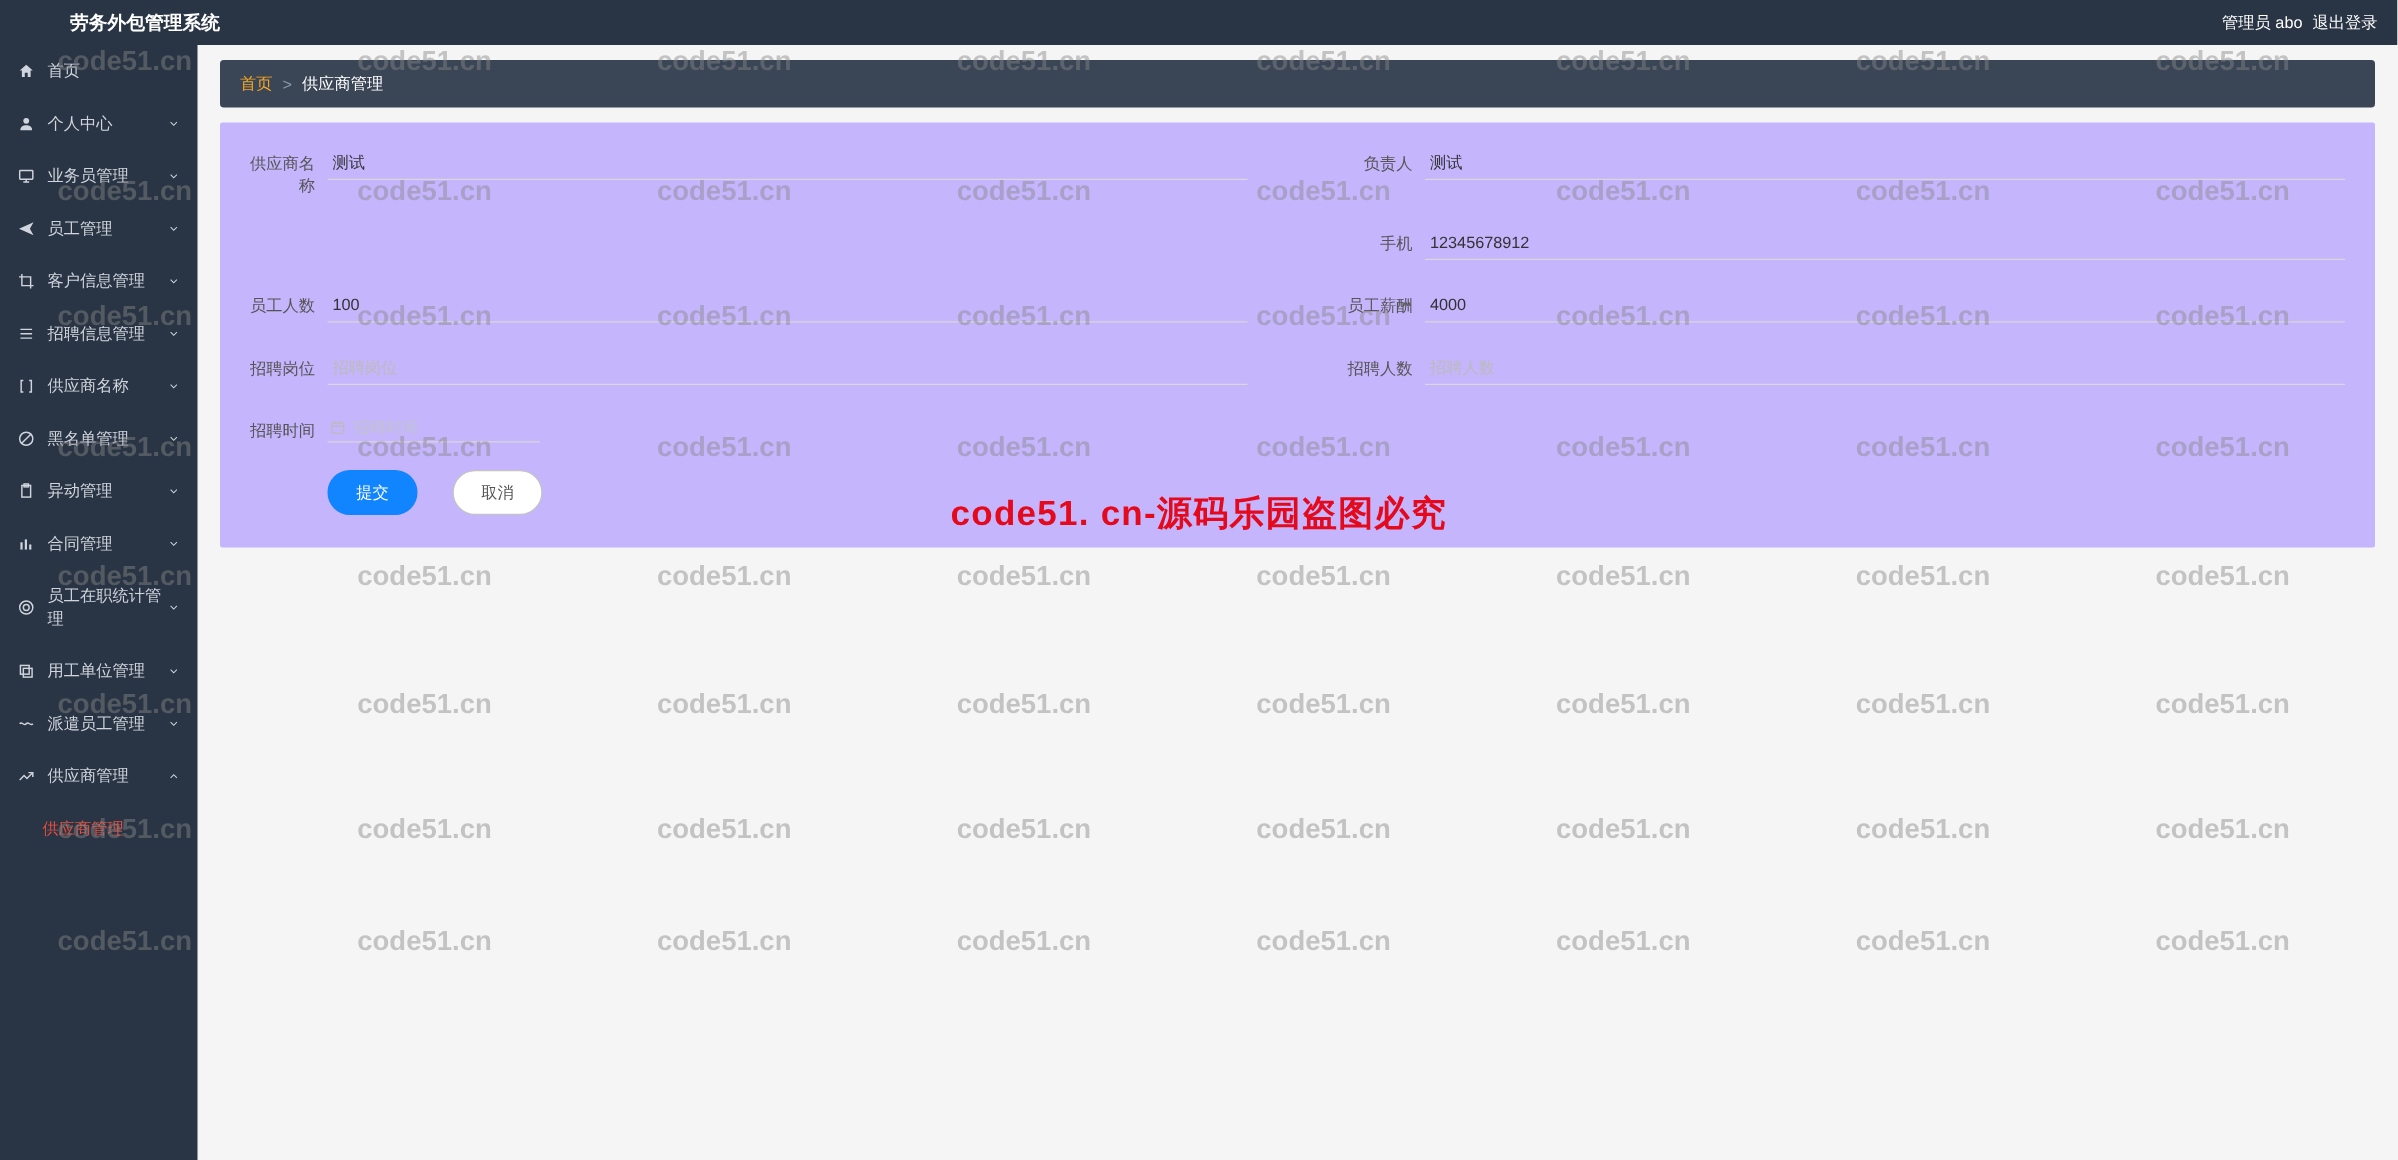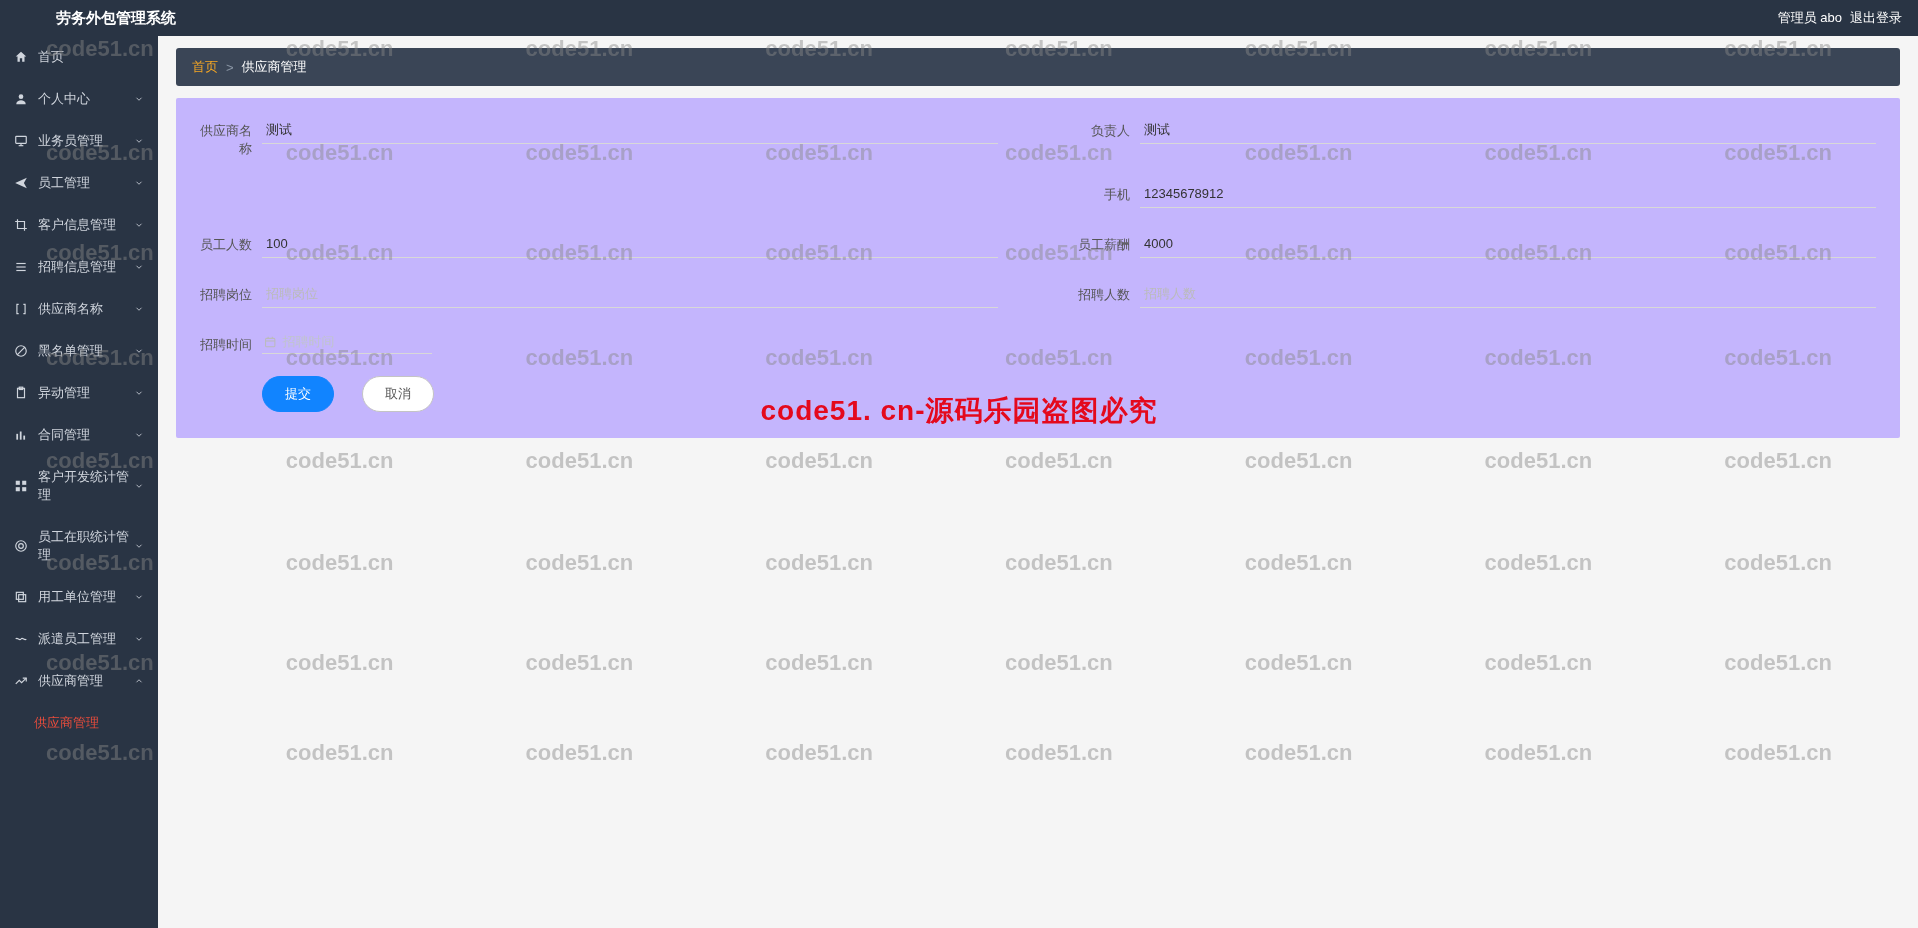--- a/index.html
+++ b/index.html
@@ -366,36 +366,20 @@
           </span>
           <span>合同管理</span>
         </div>
         <span class="sidebar-expand-icon"><svg viewBox="0 0 24 24" fill="none" stroke="currentColor" stroke-width="2">
             <polyline points="6,9 12,15 18,9"></polyline>
           </svg></span>
       </div>
       <div class="sidebar-item">
         <div class="sidebar-item-left">
           <span style="display: inline-flex;">
-            <svg viewBox="0 0 24 24" fill="currentColor">
-              <rect x="3" y="3" width="7" height="7"></rect>
-              <rect x="14" y="3" width="7" height="7"></rect>
-              <rect x="3" y="14" width="7" height="7"></rect>
-              <rect x="14" y="14" width="7" height="7"></rect>
-            </svg>
-          </span>
-          <span>客户开发统计管理</span>
-        </div>
-        <span class="sidebar-expand-icon"><svg viewBox="0 0 24 24" fill="none" stroke="currentColor" stroke-width="2">
-            <polyline points="6,9 12,15 18,9"></polyline>
-          </svg></span>
-      </div>
-      <div class="sidebar-item">
-        <div class="sidebar-item-left">
-          <span style="display: inline-flex;">
             <svg viewBox="0 0 24 24" fill="none" stroke="currentColor" stroke-width="2">
               <circle cx="12" cy="12" r="9"></circle>
               <circle cx="12" cy="12" r="4"></circle>
             </svg>
           </span>
           <span>员工在职统计管理</span>
         </div>
         <span class="sidebar-expand-icon"><svg viewBox="0 0 24 24" fill="none" stroke="currentColor" stroke-width="2">
             <polyline points="6,9 12,15 18,9"></polyline>
           </svg></span>

